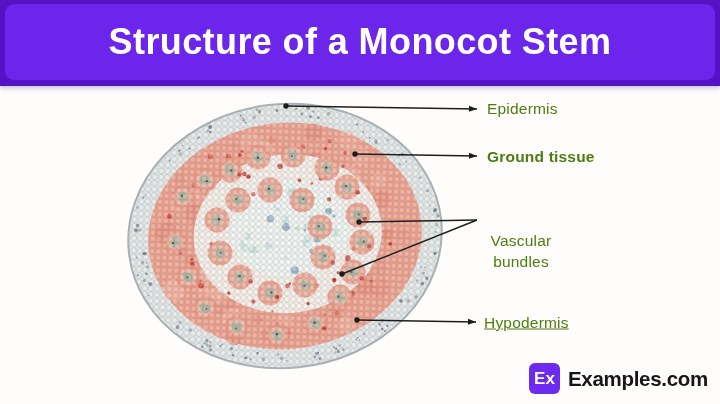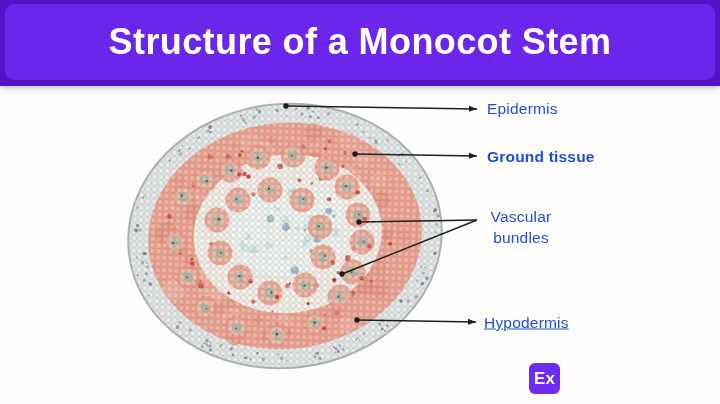--- a/index.html
+++ b/index.html
@@ -8,23 +8,23 @@
   
   .banner{position:absolute;left:0;top:0;width:720px;height:86px;background:#5512c4;
           box-shadow:0 2px 5px rgba(70,25,130,.28);}
   .banner-inner{position:absolute;left:5px;right:5px;top:4px;bottom:6px;background:#6c25ea;
           border-radius:9px;display:flex;align-items:center;justify-content:center;}
   .banner h1{margin:0;font-size:36px;font-weight:800;line-height:1;color:#ffffff;letter-spacing:.4px;}
   
   .stage{position:absolute;inset:0;}
   #scene{position:absolute;left:0;top:0;}
   
-  .anno-label{position:absolute;font-size:15.5px;font-weight:500;color:#1d4ed8;
+  .anno-label{position:absolute;font-size:15.5px;font-weight:500;color:#4d7c0f;
           letter-spacing:.2px;line-height:21px;white-space:pre-line;transform:translateY(-50%);}
-  .anno-label.center{text-align:center;transform:translate(-50%,-50%);}
+  .anno-label.center{text-align:center;transform:translate(-50%,-50%);margin-top:24px;}
   
   .logo{position:absolute;left:529px;top:363px;display:flex;align-items:center;gap:8px;}
   .badge{width:31px;height:31px;border-radius:6px;background:#6c2bee;color:#ffffff;
          font-weight:700;font-size:17px;display:flex;align-items:center;justify-content:center;}
   .logoword{font-weight:800;font-size:20.5px;color:#161616;letter-spacing:-.3px;}
 </style>
 </head>
 <body>
 
 <div class="page">
@@ -454,16 +454,17 @@
       </svg>
     <div id="labels">
         <div class="anno-label" style="left: 487px; top: 108px;">Epidermis</div>
         <div class="anno-label" style="left: 487px; top: 156px; font-weight: bold;">Ground tissue</div>
         <div class="anno-label center" style="left: 521px; top: 227px;">Vascular
 bundles</div>
         <div class="anno-label" style="left: 484px; top: 322px; text-decoration: underline;">Hypodermis</div>
       </div>
     <div class="logo">
       <span class="badge">Ex</span>
+      <span class="logoword">Examples.com</span>
     </div>
   </main>
 
 </div>
 
 </body></html>

